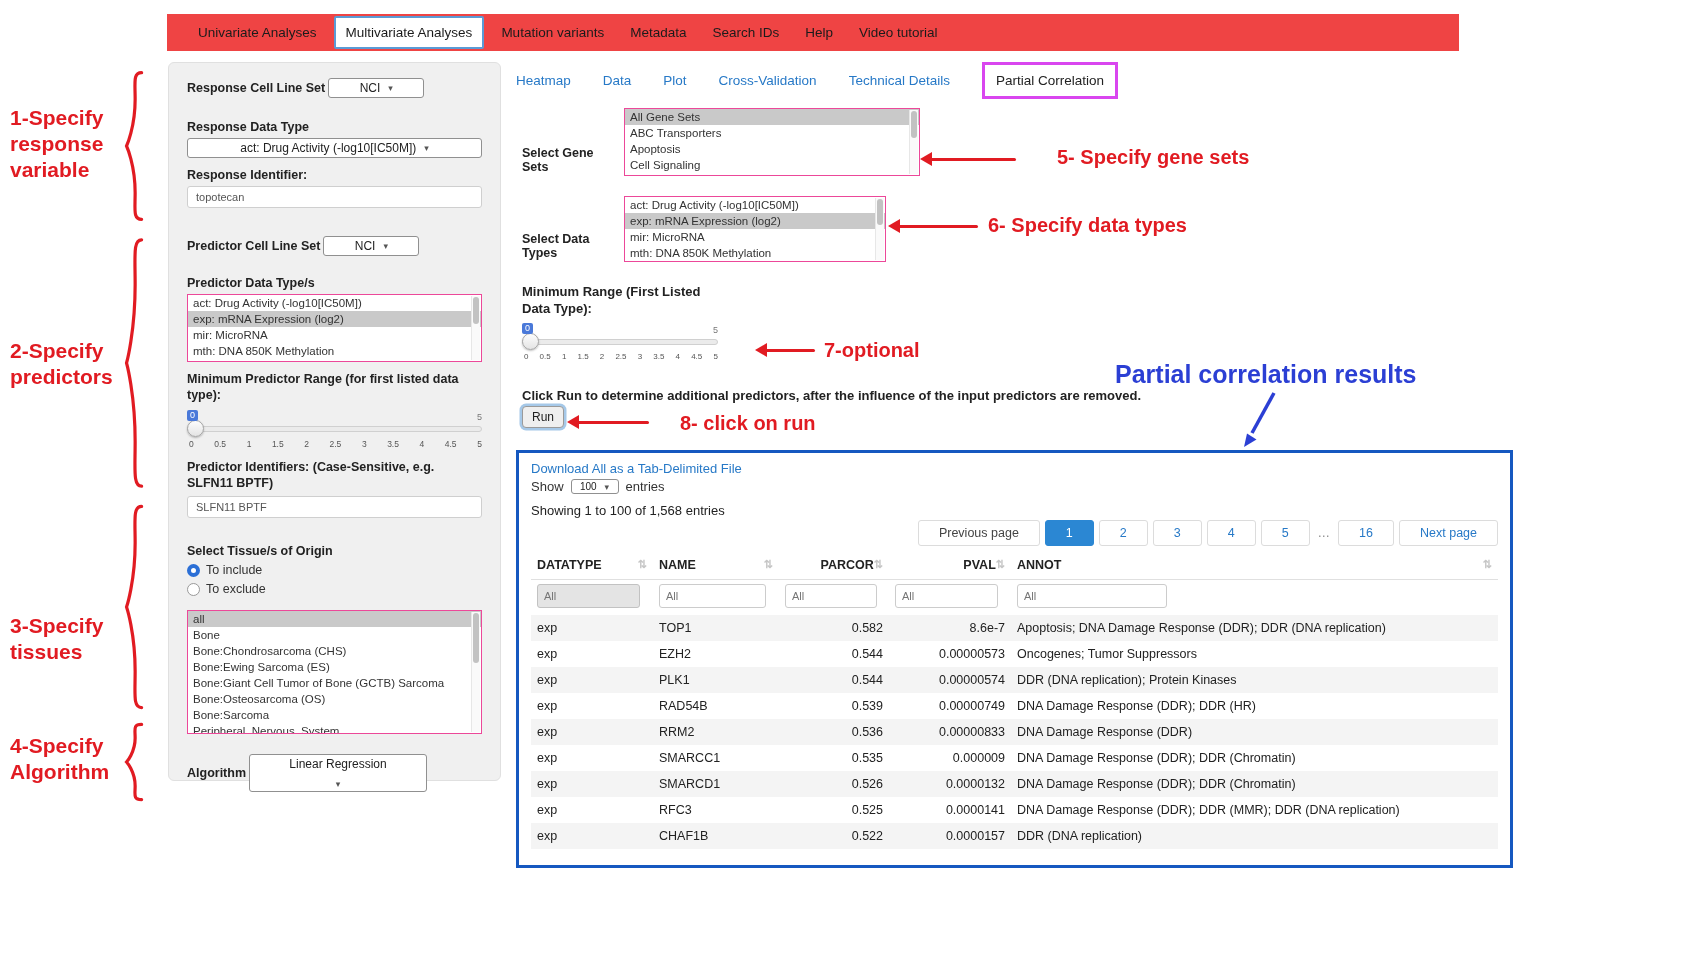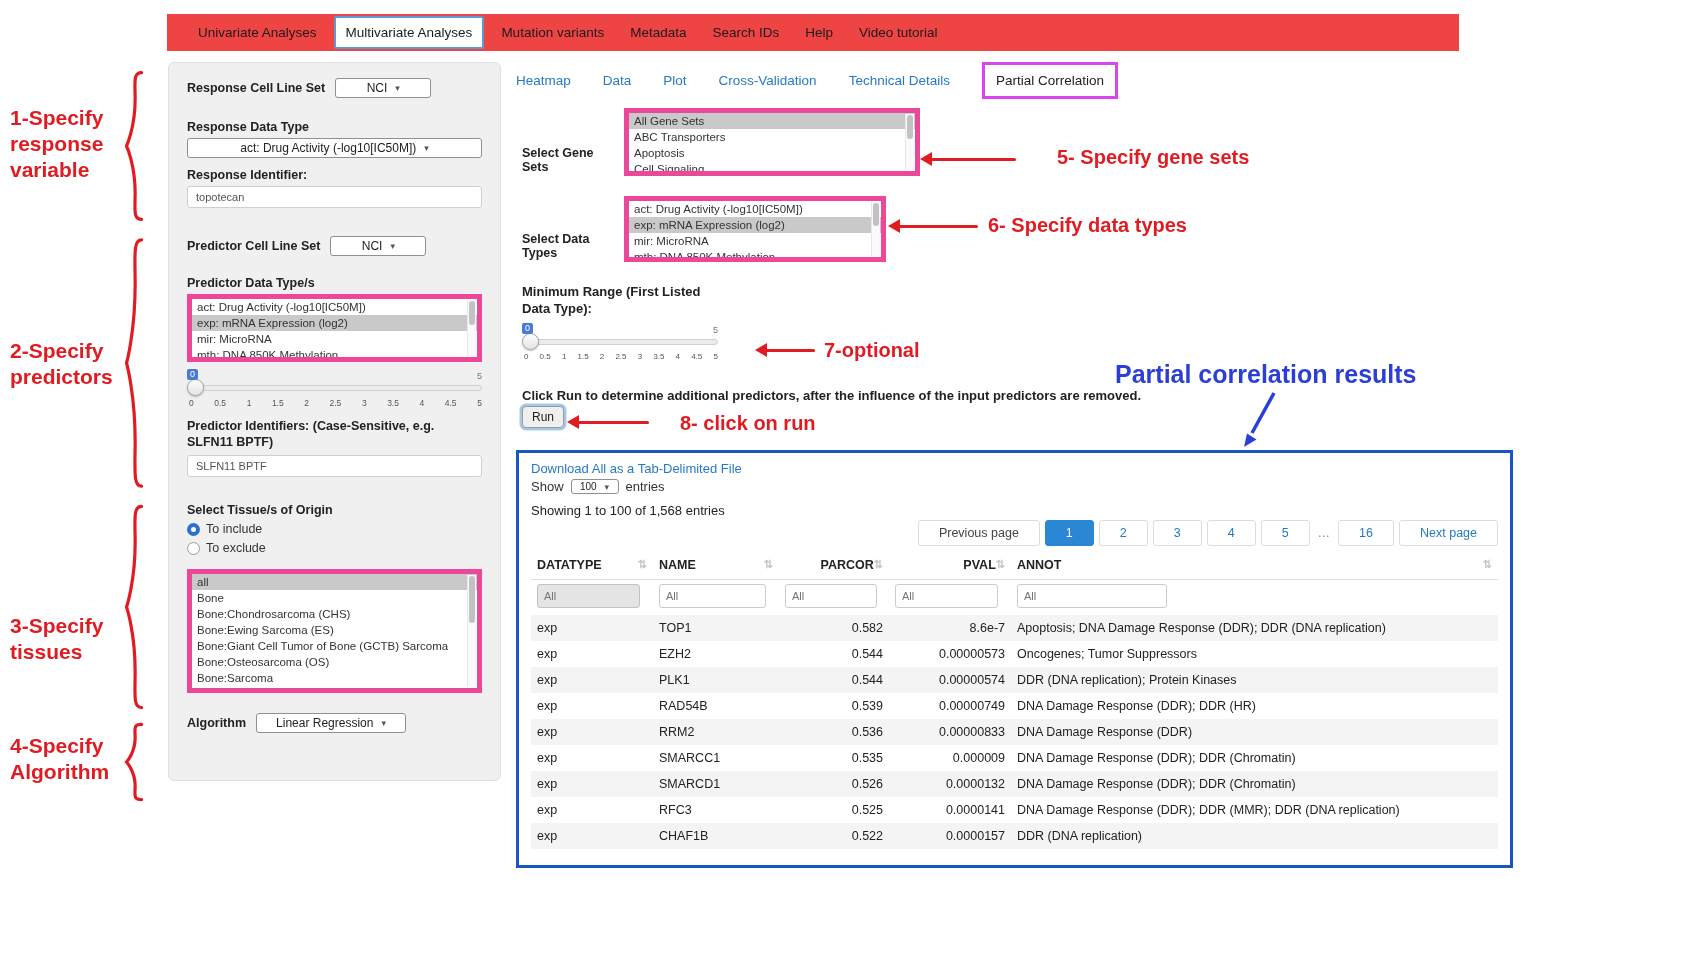--- a/index.html
+++ b/index.html
@@ -21,29 +21,29 @@
   .red-arrow { position:absolute; }
   .red-arrow .line { position:absolute; left:9px; right:0; top:-1px; height:3px; background:#e11b22; border-radius:2px; }
   .red-arrow .head { position:absolute; left:0; top:-7px; width:0; height:0;
     border-top:7px solid transparent; border-bottom:7px solid transparent; border-right:12px solid #e11b22; }
   .blue-note { position:absolute; color:#2b3fd4; font-weight:bold; font-size:25px; }
 
   
   .panel { position:absolute; left:168px; top:62px; width:333px; height:719px;
     background:#f0f0f0; border:1px solid #e0e0e0; border-radius:6px; padding:15px 18px; }
   .blabel { font-weight:bold; font-size:12.5px; color:#222; display:block; }
-  .inline-row { display:flex; align-items:center; gap:10px; }
+  .inline-row { display:flex; align-items:center; gap:3px; }
   .selectbox { display:inline-flex; align-items:center; justify-content:center; gap:8px;
     background:#fff; border:1px solid #909090; border-radius:3px; padding:2px 6px;
     font-size:12px; color:#222; cursor:pointer; }
   .selectbox .caret { font-size:9px; color:#555; }
   .textinput { width:100%; background:#fff; border:1px solid #cfcfcf; border-radius:3px;
     padding:4px 8px; font-size:11px; color:#555; font-family:"Liberation Sans",sans-serif; }
 
-  .listbox { position:relative; background:#fff; border:5px solid #ec4899; overflow:hidden; }
+  .listbox { position:relative; background:#fff; border:1px solid #ec4899; overflow:hidden; }
   .lb-opt { padding:0 5px; line-height:16px; font-size:11.5px; white-space:nowrap; cursor:pointer; }
   .lb-opt.sel { background:#c9c9c9; }
   .sb { position:absolute; top:1px; right:1px; bottom:1px; width:9px; background:#fafafa; border-left:1px solid #e7e7e7; }
   .sb .sb-thumb { position:absolute; top:1px; left:1px; width:6px; height:42%; background:#c2c2c2; border-radius:3px; }
 
   .slider { position:relative; height:42px; }
   .slider-val { position:absolute; left:0; top:1px; background:#4a79d9; color:#fff;
     font-size:9px; line-height:11px; padding:0 3px; border-radius:2px; z-index:2; }
   .slider-max { position:absolute; right:0; top:3px; font-size:9px; color:#777; }
   .slider-track { position:absolute; left:0; right:0; top:17px; height:6px;
@@ -164,20 +164,21 @@
   <div class="listbox" style="width:100%; height:68px; margin-top:4px;">
     <div class="lb-opt">act: Drug Activity (-log10[IC50M])</div>
     <div class="lb-opt sel">exp: mRNA Expression (log2)</div>
     <div class="lb-opt">mir: MicroRNA</div>
     <div class="lb-opt">mth: DNA 850K Methylation</div>
     <div class="sb">
         <div class="sb-thumb"></div>
       </div>
   </div>
 
+  <span class="blabel" style="margin-top:9px; line-height:16px;">Minimum Predictor Range (for first listed data type):</span>
   <div class="slider" style="margin-top:6px;">
     <span class="slider-val">0</span>
     <span class="slider-max">5</span>
     <div class="slider-track"></div>
     <div class="slider-thumb"></div>
     <div class="slider-ticks">
       <span>0</span>
         <span>0.5</span>
         <span>1</span>
         <span>1.5</span>
@@ -213,21 +214,21 @@
     <div class="lb-opt">Bone:Osteosarcoma (OS)</div>
     <div class="lb-opt">Bone:Sarcoma</div>
     <div class="lb-opt">Peripheral_Nervous_System</div>
     <div class="sb">
         <div class="sb-thumb"></div>
       </div>
   </div>
 
   <div class="inline-row" style="margin-top:20px;">
     <span class="blabel">Algorithm</span>
-    <div class="selectbox" style="width:150px;">
+    <div class="selectbox" style="width:178px;flex-direction:column;">
       <span>Linear Regression</span>
       <span class="caret">▾</span>
     </div>
   </div>
 </div>
 
 <div class="main-tabs">
   <span class="main-tab">Heatmap</span>
   <span class="main-tab">Data</span>
   <span class="main-tab">Plot</span>

